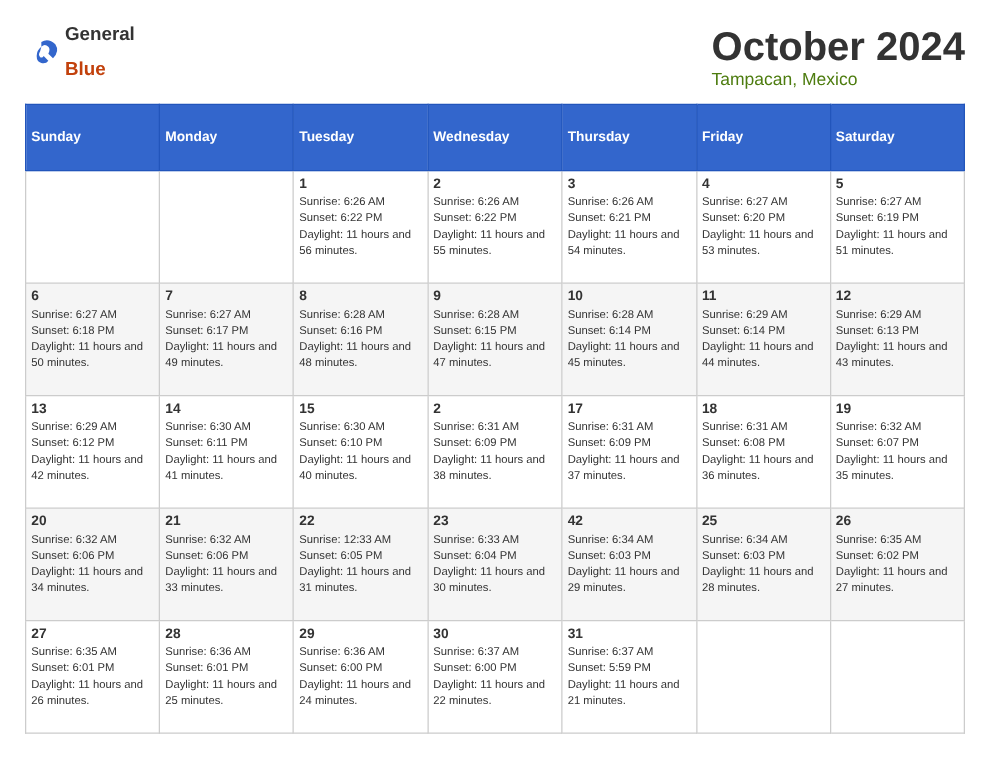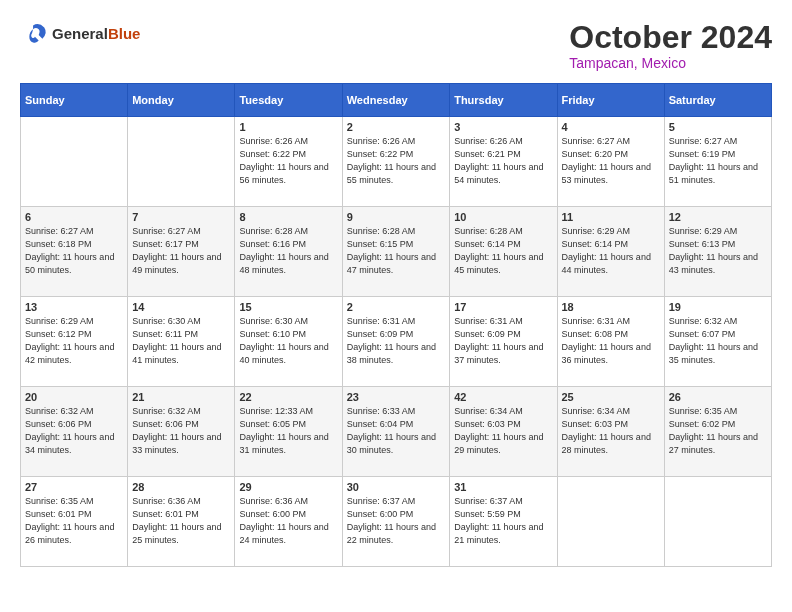--- a/index.html
+++ b/index.html
@@ -21,52 +21,54 @@
       align-items: flex-start;
       margin-bottom: 12px;
     }
     .logo {
       display: flex;
       align-items: center;
       gap: 4px;
     }
     .logo-text {
       display: flex;
+      flex-direction: column;
       font-size: 15px;
       font-weight: bold;
       line-height: 1.1;
+      gap: 11px;
     }
     .logo-general { color: #333; }
     .logo-blue { color: #c2410c; }
     .logo-icon {
       width: 28px;
       height: 28px;
     }
     .title-section {
       text-align: left;
     }
     .month-title {
       font-size: 32px;
       font-weight: bold;
       color: #333;
       line-height: 1.1;
     }
     .location {
       font-size: 14px;
-      color: #a21caf;
+      color: #4d7c0f;
     }
     .calendar {
       width: 100%;
       border-collapse: collapse;
       font-size: 9.5px;
     }
     .calendar th {
       background: #3366cc;
       color: #fff;
-      padding: 10px 4px;
+      padding: 20px 4px;
       text-align: left;
       font-size: 11px;
       font-weight: bold;
       border: 1px solid #2255bb;
     }
     .calendar td {
       vertical-align: top;
       padding: 4px 4px;
       border: 1px solid #ccc;
       width: 108px;

